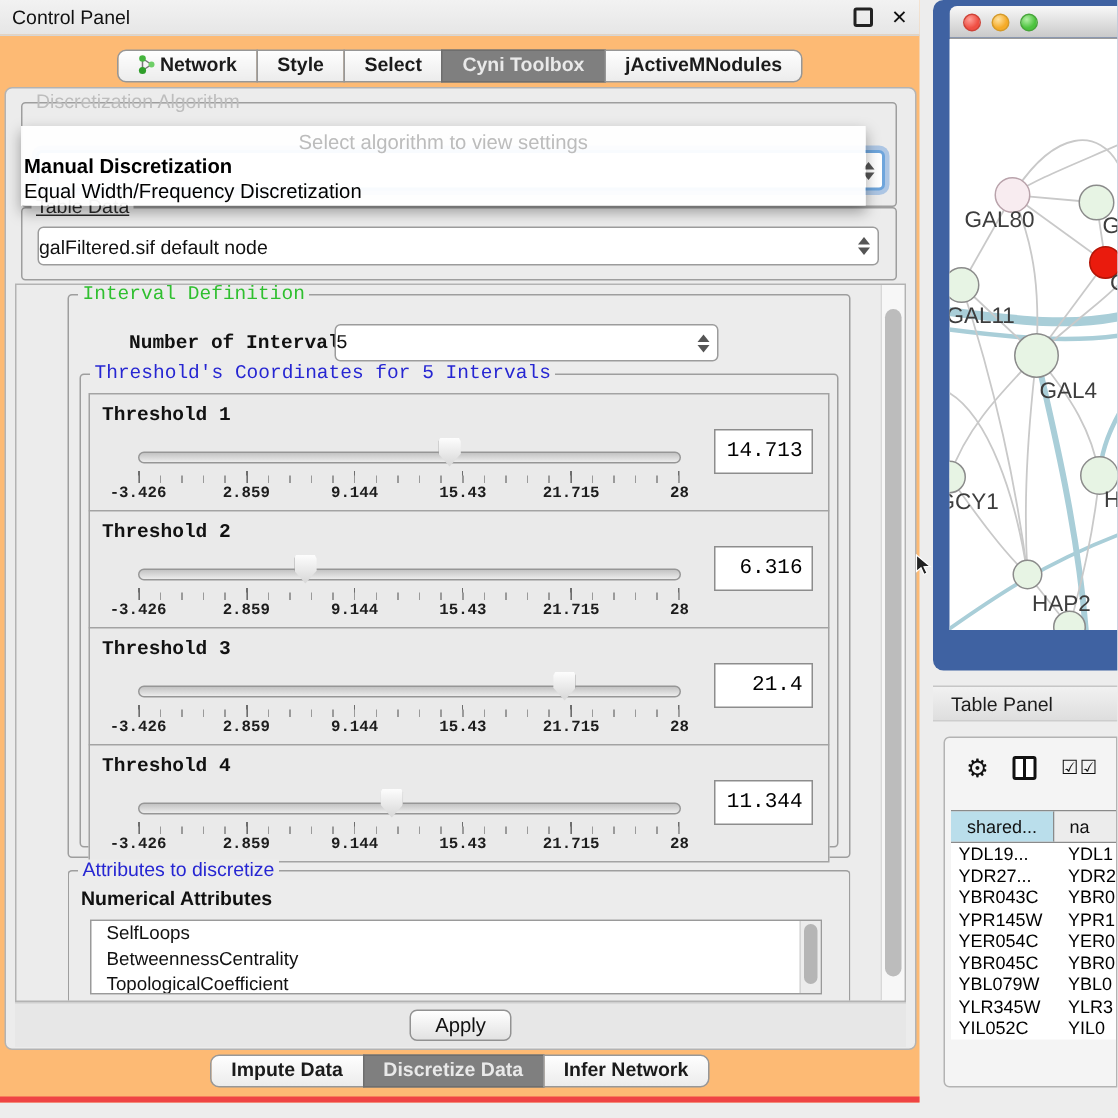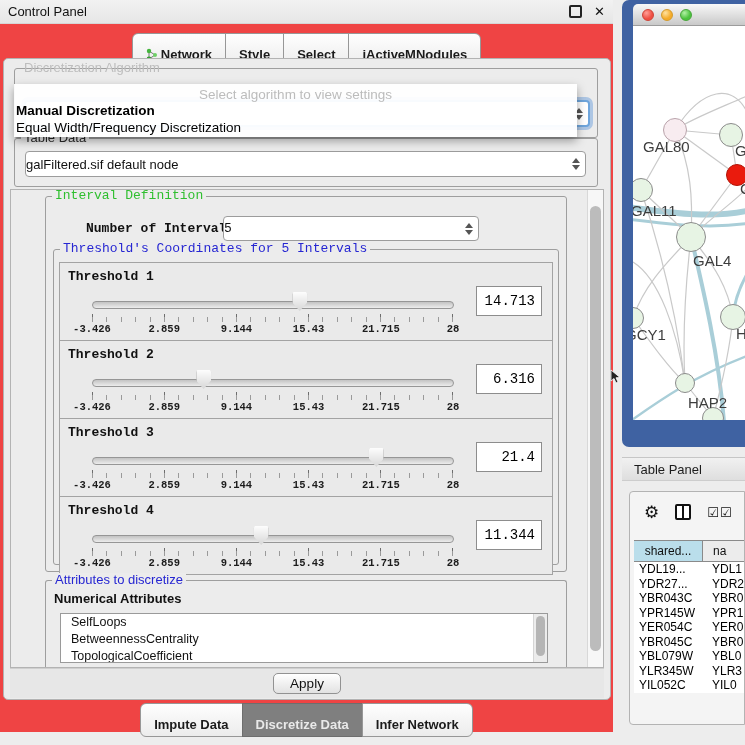--- a/index.html
+++ b/index.html
@@ -5,47 +5,47 @@
   html,body{margin:0;padding:0;}
   body{
     width:745px;height:745px;position:relative;overflow:hidden;
     background:#ededed;
     font-family:"Liberation Sans","DejaVu Sans",sans-serif;
     -webkit-font-smoothing:antialiased;
   }
   #root{position:absolute;inset:0;}
 
   
-  #control-panel{position:absolute;left:0;top:0;width:613px;height:731px;background:#ef4444;border-bottom:1px solid #ef4444;}
+  #control-panel{position:absolute;left:0;top:0;width:613px;height:731px;background:#fdba74;border-bottom:4px solid #ef4444;}
   .cp-titlebar{position:absolute;left:0;top:0;right:0;height:24px;background:linear-gradient(#f2f2f2,#e6e6e6);
     display:flex;align-items:center;padding:0 8px;font-size:13px;color:#111;border-bottom:1px solid #d6d6d6;box-sizing:border-box;}
   .cp-titlebar .spacer{flex:1;}
   .float-box{width:9px;height:9px;border:2px solid #222;border-radius:2px;display:inline-block;margin-right:12px;}
   .close-x{font-weight:bold;font-size:13px;color:#111;}
 
   .tabrow{position:absolute;left:0;width:613px;display:flex;justify-content:center;}
   .tabrow.top{top:33px;}
   .tabrow.bottom{top:703px;}
   .tab{border:1px solid #979797;background:linear-gradient(#fefefe,#ececec);
-    padding:13px 13px 4px 13px;font-size:13px;font-weight:bold;color:#1b1b1b;margin-left:-1px;
+    padding:1px 13px 4px 13px;font-size:13px;font-weight:bold;color:#1b1b1b;margin-left:-1px;
     display:flex;align-items:center;gap:3px;white-space:nowrap;}
   .tab.first{border-radius:6px 0 0 6px;margin-left:0;}
   .tab.last{border-radius:0 6px 6px 0;}
   .tab.active{background:#7f7f7f;color:#e9e9e9;border-color:#6e6e6e;}
   .net-ico{width:12px;height:14px;}
 
   #cp-content{position:absolute;left:3px;top:58px;width:606px;height:640px;background:#ececec;
     border:1px solid #b3b3b3;border-radius:5px;}
 
   
   .group{position:absolute;border:1px solid #9e9e9e;border-radius:3px;box-sizing:border-box;}
   .group>.gtitle{position:absolute;top:-8px;left:6px;background:#ececec;padding:0 3px;font-size:13px;line-height:14px;}
   .gtitle.green{color:#2fbf2f;}
   .gtitle.blue{color:#2626d2;}
-  .gtitle.dark{color:#2a2a2a;}
+  .gtitle.dark{color:#2a2a2a;text-decoration:underline;}
   .gtitle.faded{color:#bdbdbd;background:transparent;}
 
   
   .combo{position:absolute;background:#fff;border:1px solid #9c9c9c;border-radius:4px;box-sizing:border-box;
     font-size:13px;color:#111;display:flex;align-items:center;}
   .combo .cval{flex:1;}
   .stepper{width:18px;align-self:stretch;display:flex;flex-direction:column;align-items:center;justify-content:center;gap:2px;}
   .arr-up{width:0;height:0;border-left:4px solid transparent;border-right:4px solid transparent;border-bottom:5px solid #555;}
   .arr-dn{width:0;height:0;border-left:4px solid transparent;border-right:4px solid transparent;border-top:5px solid #555;}
   .combo.focusring{border:2px solid #6ea5dc;box-shadow:0 0 0 3px rgba(110,160,220,.5);}
@@ -156,20 +156,23 @@
           <circle cx="9" cy="7" r="2" fill="#6fcf68"></circle>
           <circle cx="3" cy="11" r="2.4" fill="#2f9e2a"></circle>
         </svg>
         <span>Network</span>
       </div>
       <div class="tab">
         <span>Style</span>
       </div>
       <div class="tab">
         <span>Select</span>
+      </div>
+      <div class="tab active">
+        <span>Cyni Toolbox</span>
       </div>
       <div class="tab last">
         <span>jActiveMNodules</span>
       </div>
     </div>
 
     <div id="cp-content">
 
       <div class="group" style="left:10px;top:9px;width:584px;height:70px;">
         <span class="gtitle faded">Discretization Algorithm</span>

